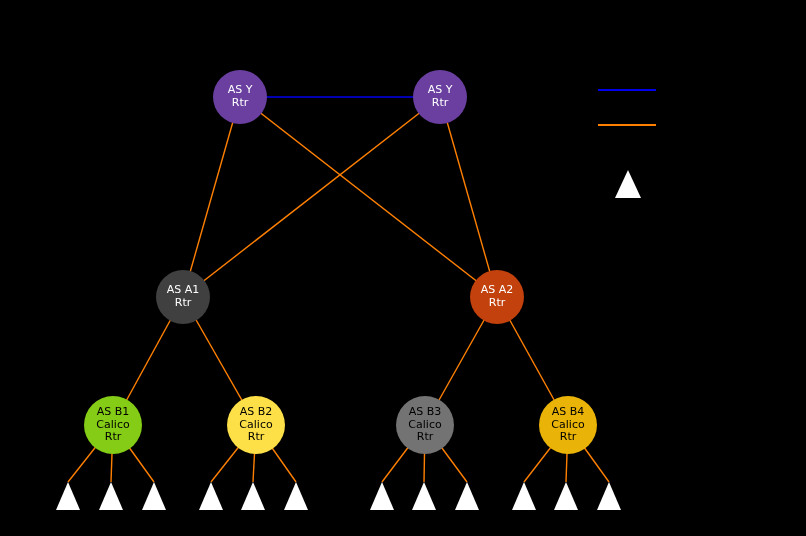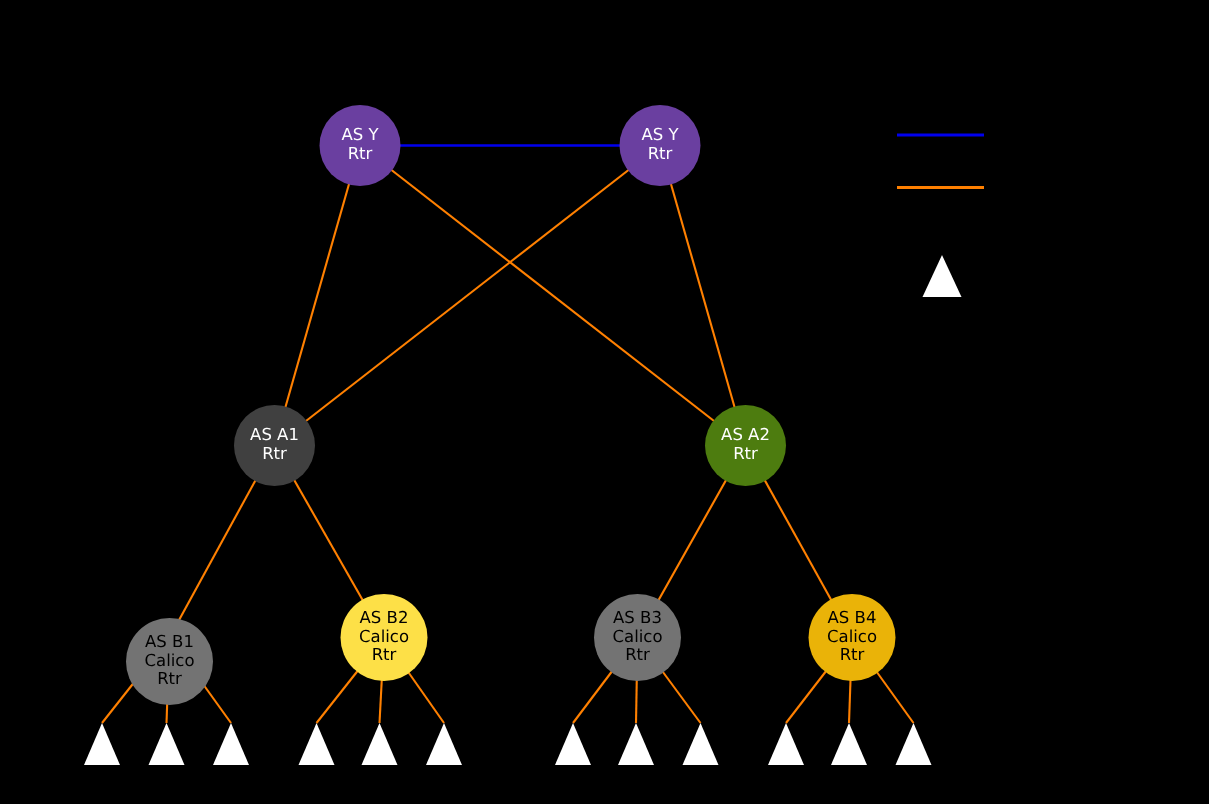--- a/index.html
+++ b/index.html
@@ -86,26 +86,26 @@
   <div class="node" style="left: 413px; top: 70px; background-color: rgb(106, 63, 160); color: rgb(255, 255, 255);">
     <span class="node-label">AS Y
 Rtr</span>
   </div>
 
   <div class="node" style="left: 156px; top: 270px; background-color: #404040; color: rgb(255, 255, 255);">
     <span class="node-label">AS A1
 Rtr</span>
   </div>
 
-  <div class="node" style="left: 470px; top: 270px; background-color: #4d7c0f; color: rgb(255, 255, 255);">
+  <div class="node" style="left: 470px; top: 270px; background-color: #c2410c; color: rgb(255, 255, 255);">
     <span class="node-label">AS A2
 Rtr</span>
   </div>
 
-  <div class="node node--lg" style="left: 84px; top: 412px; background-color: #737373; color: rgb(0, 0, 0);">
+  <div class="node node--lg" style="left: 84px; top: 396px; background-color: #84cc16; color: rgb(0, 0, 0);">
     <span class="node-label">AS B1
 Calico
 Rtr</span>
   </div>
 
   <div class="node node--lg" style="left: 227px; top: 396px; background-color: #fde047; color: rgb(0, 0, 0);">
     <span class="node-label">AS B2
 Calico
 Rtr</span>
   </div>

